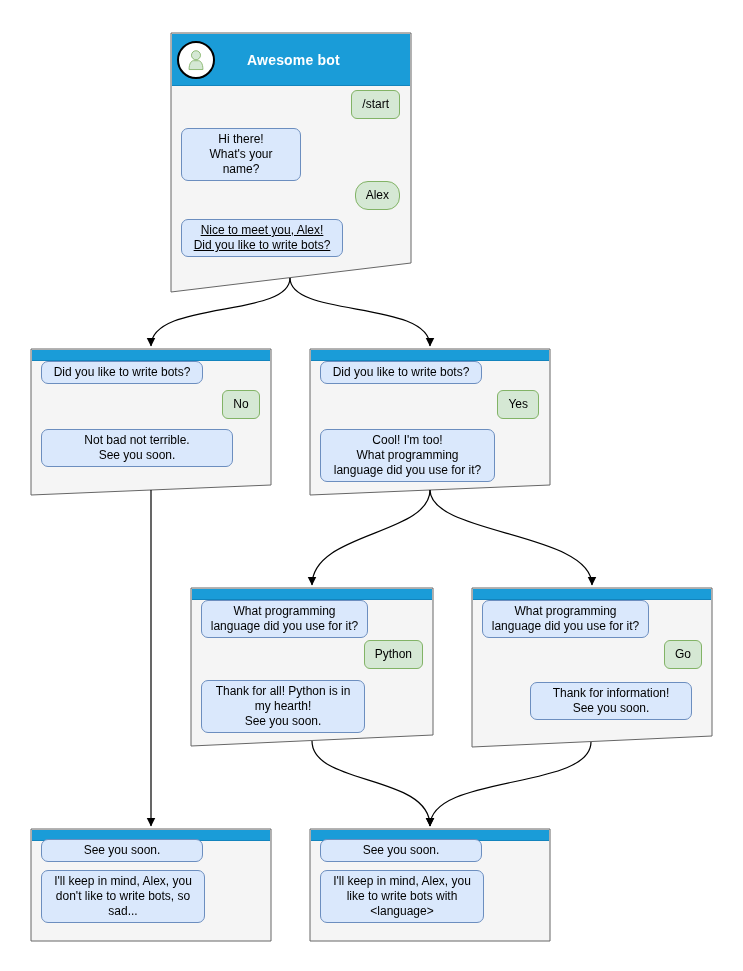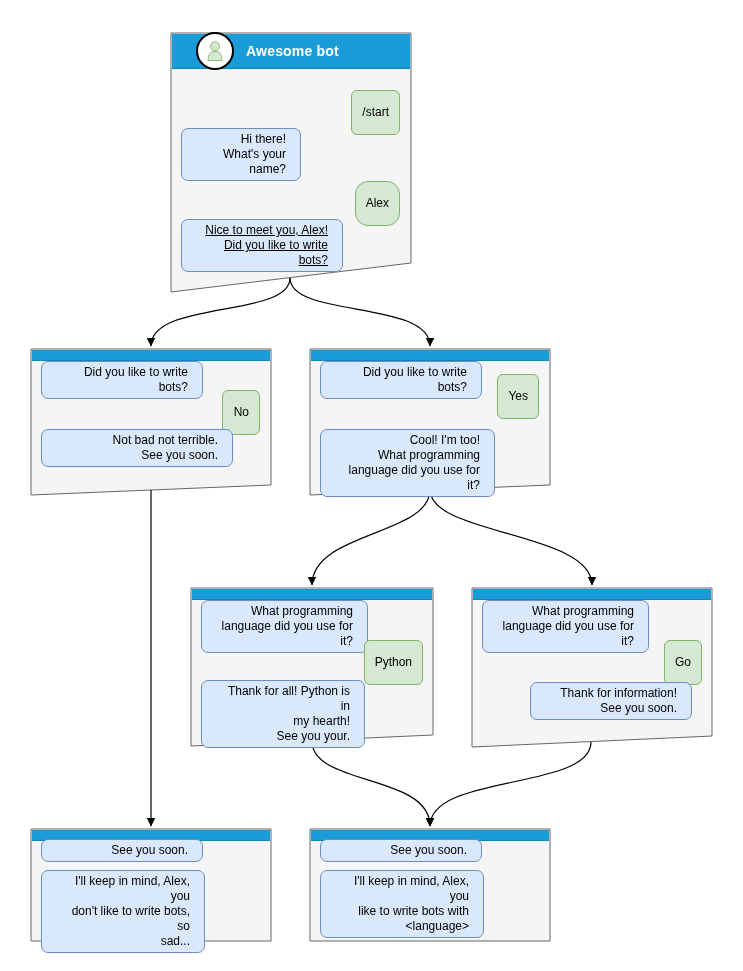--- a/index.html
+++ b/index.html
@@ -18,38 +18,38 @@
     font-family:"Liberation Sans",sans-serif;color:#000;
   }
   #shapes{position:absolute;left:0;top:0;}
   .win{position:absolute;}
   .titlebar{
     position:absolute;left:1px;right:1px;top:1px;
     background:var(--header);
     border-bottom:1px solid var(--header_border);
     box-sizing:border-box;
   }
-  .titlebar.main{height:35px;display:flex;align-items:center;gap:12px;padding-left:24px;}
+  .titlebar.main{height:52px;display:flex;align-items:center;gap:32px;padding-left:5px;}
   .titlebar.sub{height:11px;}
   .avatar{
     width:38px;height:38px;border-radius:50%;background:#fff;border:2px solid #000;
     box-sizing:border-box;display:flex;align-items:center;justify-content:center;flex:0 0 auto;
   }
   .title{color:#fff;font-weight:bold;font-size:14px;letter-spacing:.2px;}
   .bubble{
     position:absolute;font-size:12px;line-height:15px;white-space:pre-line;
     box-sizing:border-box;border-radius:7px;
   }
   .bot{
     background:var(--bot_bubble);border:1px solid var(--bot_bubble_border);
-    padding:3px 14px;text-align:right;
+    padding:3px 8px;text-align:center;
   }
   .user{
     background:var(--user_bubble);border:1px solid var(--user_bubble_border);
-    border-radius:6px;padding:14px 10px;text-align:right;
+    border-radius:6px;padding:6px 10px;text-align:center;
   }
 </style>
 </head>
 <body>
 
 <div id="canvas">
 
   <svg id="shapes" width="743" height="971" viewBox="0 0 743 971">
     <defs>
       <marker id="arrow" markerWidth="10" markerHeight="10" refX="8.5" refY="4.5" orient="auto" markerUnits="userSpaceOnUse">
@@ -98,34 +98,34 @@
     <div class="titlebar sub"></div>
     <div class="bubble bot" style="left:10px;top:12px;width:162px;">Did you like to write bots?</div>
     <div class="bubble user" style="right:11px;top:41px;min-width:38px;">No</div>
     <div class="bubble bot" style="left:10px;top:80px;width:192px;">Not bad not terrible.
 See you soon.</div>
   </div>
 
   <div class="win" style="left:310px;top:349px;width:240px;height:146px;">
     <div class="titlebar sub"></div>
     <div class="bubble bot" style="left:10px;top:12px;width:162px;">Did you like to write bots?</div>
-    <div class="bubble user" style="right:11px;top:25px;min-width:38px;">Yes</div>
+    <div class="bubble user" style="right:11px;top:41px;min-width:38px;">Yes</div>
     <div class="bubble bot" style="left:10px;top:80px;width:175px;">Cool! I'm too!
 What programming
 language did you use for it?</div>
   </div>
 
   <div class="win" style="left:191px;top:588px;width:242px;height:158px;">
     <div class="titlebar sub"></div>
     <div class="bubble bot" style="left:10px;top:12px;width:167px;">What programming
 language did you use for it?</div>
     <div class="bubble user" style="right:10px;top:52px;margin-left:26px;">Python</div>
     <div class="bubble bot" style="left:10px;top:92px;width:164px;">Thank for all! Python is in
 my hearth!
-See you your.</div>
+See you soon.</div>
   </div>
 
   <div class="win" style="left:472px;top:588px;width:240px;height:159px;">
     <div class="titlebar sub"></div>
     <div class="bubble bot" style="left:10px;top:12px;width:167px;">What programming
 language did you use for it?</div>
     <div class="bubble user" style="right:10px;top:52px;min-width:38px;margin-left:21px;">Go</div>
     <div class="bubble bot" style="left:10px;top:94px;width:162px;margin-left:48px;">Thank for information!
 See you soon.</div>
   </div>

